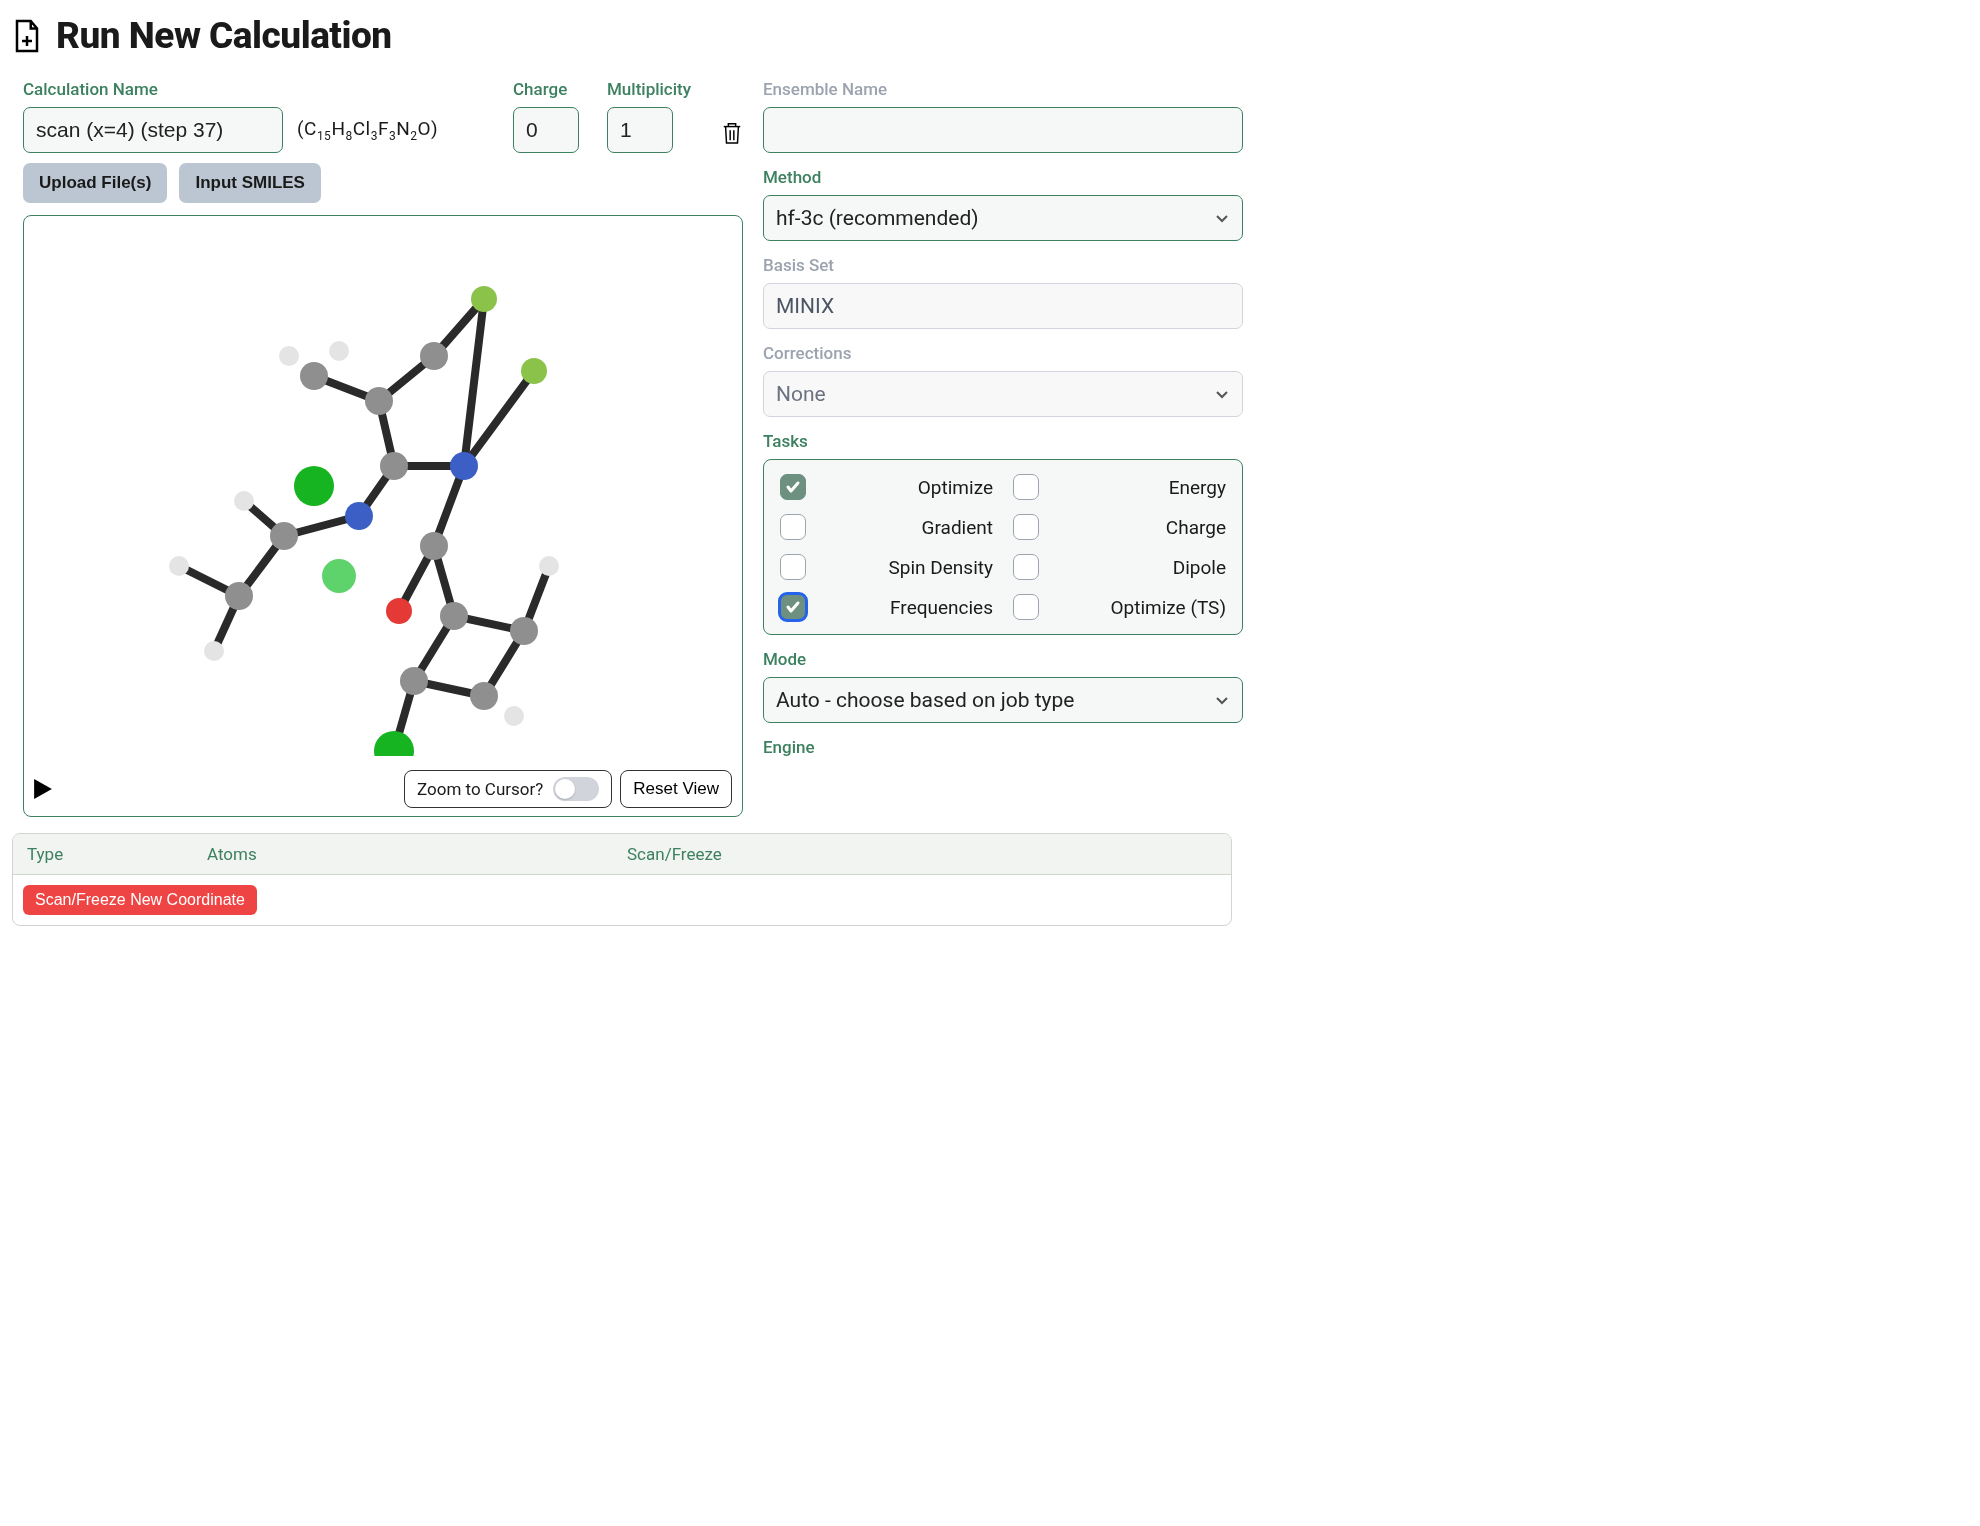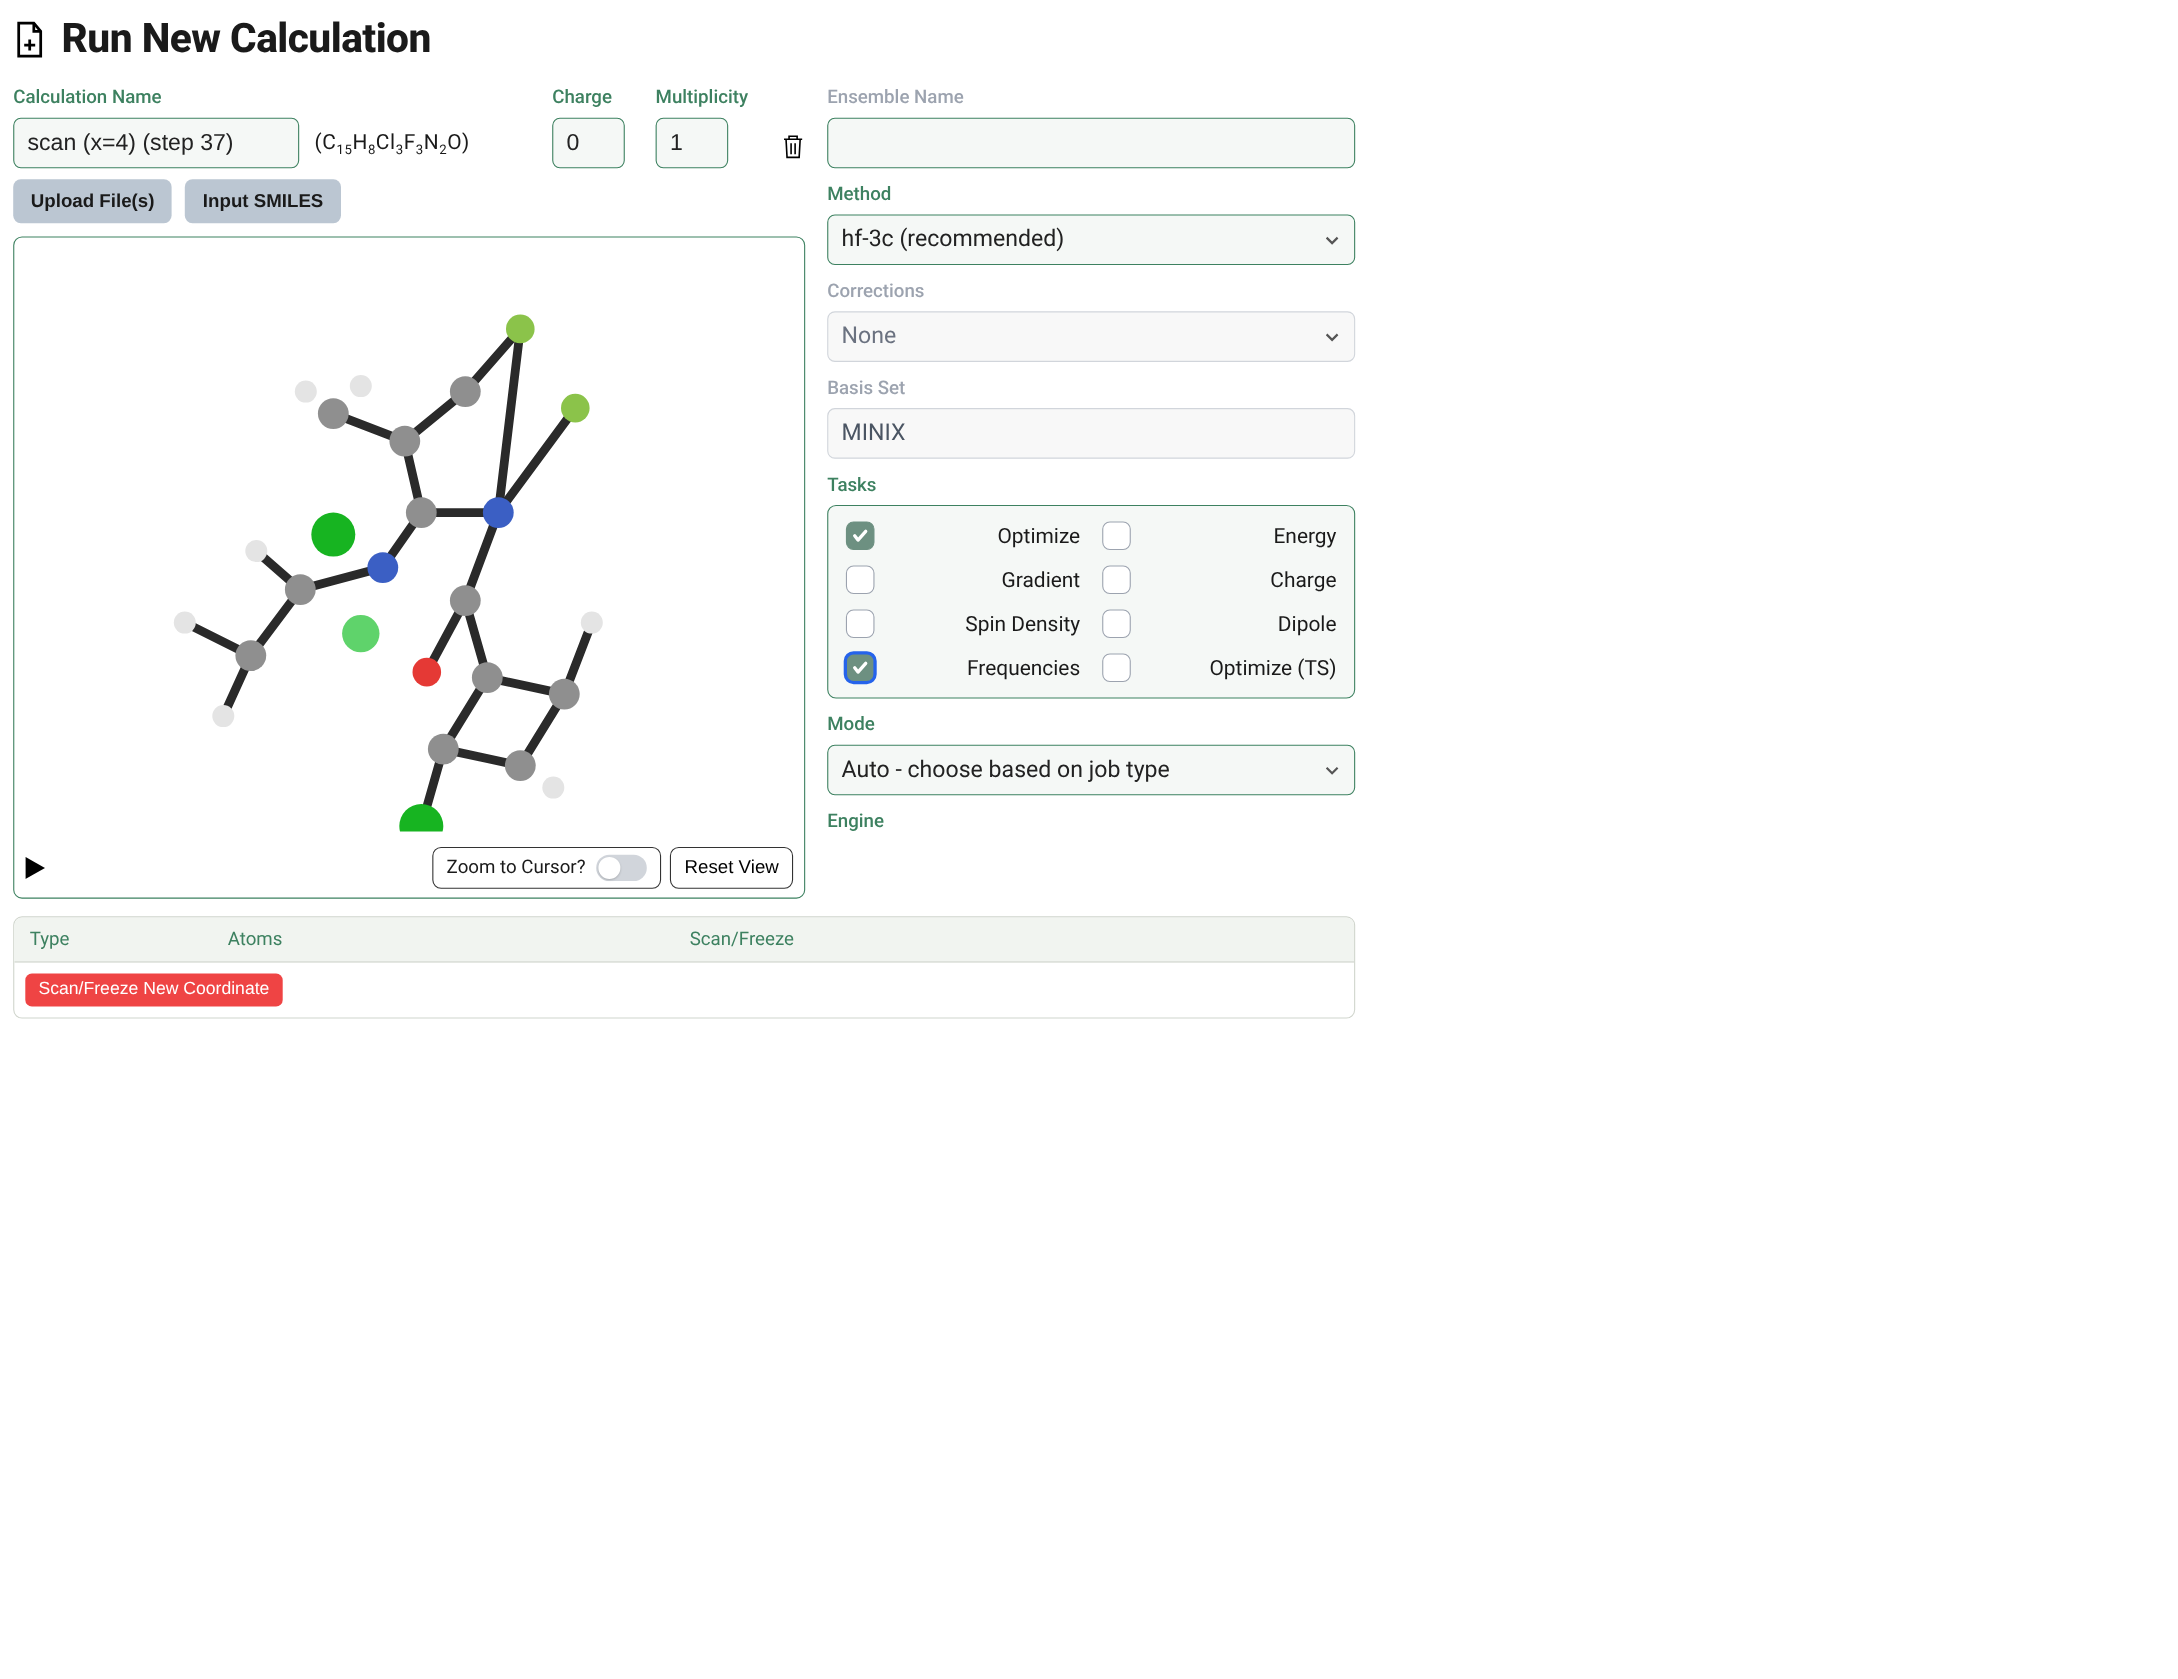--- a/index.html
+++ b/index.html
@@ -15,21 +15,21 @@
     align-items: center;
     gap: 14px;
     margin-bottom: 22px;
   }
   .file-plus-icon svg { width: 30px; height: 36px; display: block; }
   h1 { font-size: 37px; font-weight: 800; letter-spacing: -0.5px; }
   .main-cols {
     display: flex;
     gap: 20px;
   }
-  .left-col { flex: 1; }
+  .left-col { flex: 1; margin-left: 11px; }
   .right-col { width: 480px; flex-shrink: 0; }
 
   .row1 {
     display: flex;
     align-items: flex-start;
     gap: 14px;
     margin-bottom: 10px;
   }
   .field { display: flex; flex-direction: column; gap: 8px; }
   .label-green { color: #3d8160; font-size: 17px; font-weight: 500; }
@@ -365,34 +365,34 @@
         <span>hf-3c (recommended)</span>
         <span class="chevron">
           <svg viewBox="0 0 16 16" fill="none" stroke="currentColor" stroke-width="2">
               <path d="M3 6 l5 5 l5 -5"></path>
             </svg>
         </span>
       </div>
     </div>
 
     <div class="field-full">
+      <div class="label-grey" style="margin-bottom:8px;">Basis Set</div>
+      <div class="input-disabled">MINIX</div>
+    </div>
+
+    <div class="field-full">
       <div class="label-grey" style="margin-bottom:8px;">Corrections</div>
       <div class="select disabled">
         <span>None</span>
         <span class="chevron">
           <svg viewBox="0 0 16 16" fill="none" stroke="currentColor" stroke-width="2">
               <path d="M3 6 l5 5 l5 -5"></path>
             </svg>
         </span>
       </div>
-    </div>
-
-    <div class="field-full">
-      <div class="label-grey" style="margin-bottom:8px;">Basis Set</div>
-      <div class="input-disabled">MINIX</div>
     </div>
 
     <div class="field-full">
       <div class="label-green" style="margin-bottom:8px;">Tasks</div>
       <div class="tasks-box" id="tasks-box">
           <div class="task-item">
             <div class="checkbox checked">
               <svg viewBox="0 0 16 16" fill="none" stroke="#fff" stroke-width="3" stroke-linecap="round" stroke-linejoin="round">
                 <path d="M3 8 l3 4 l7 -8"></path>
               </svg>

